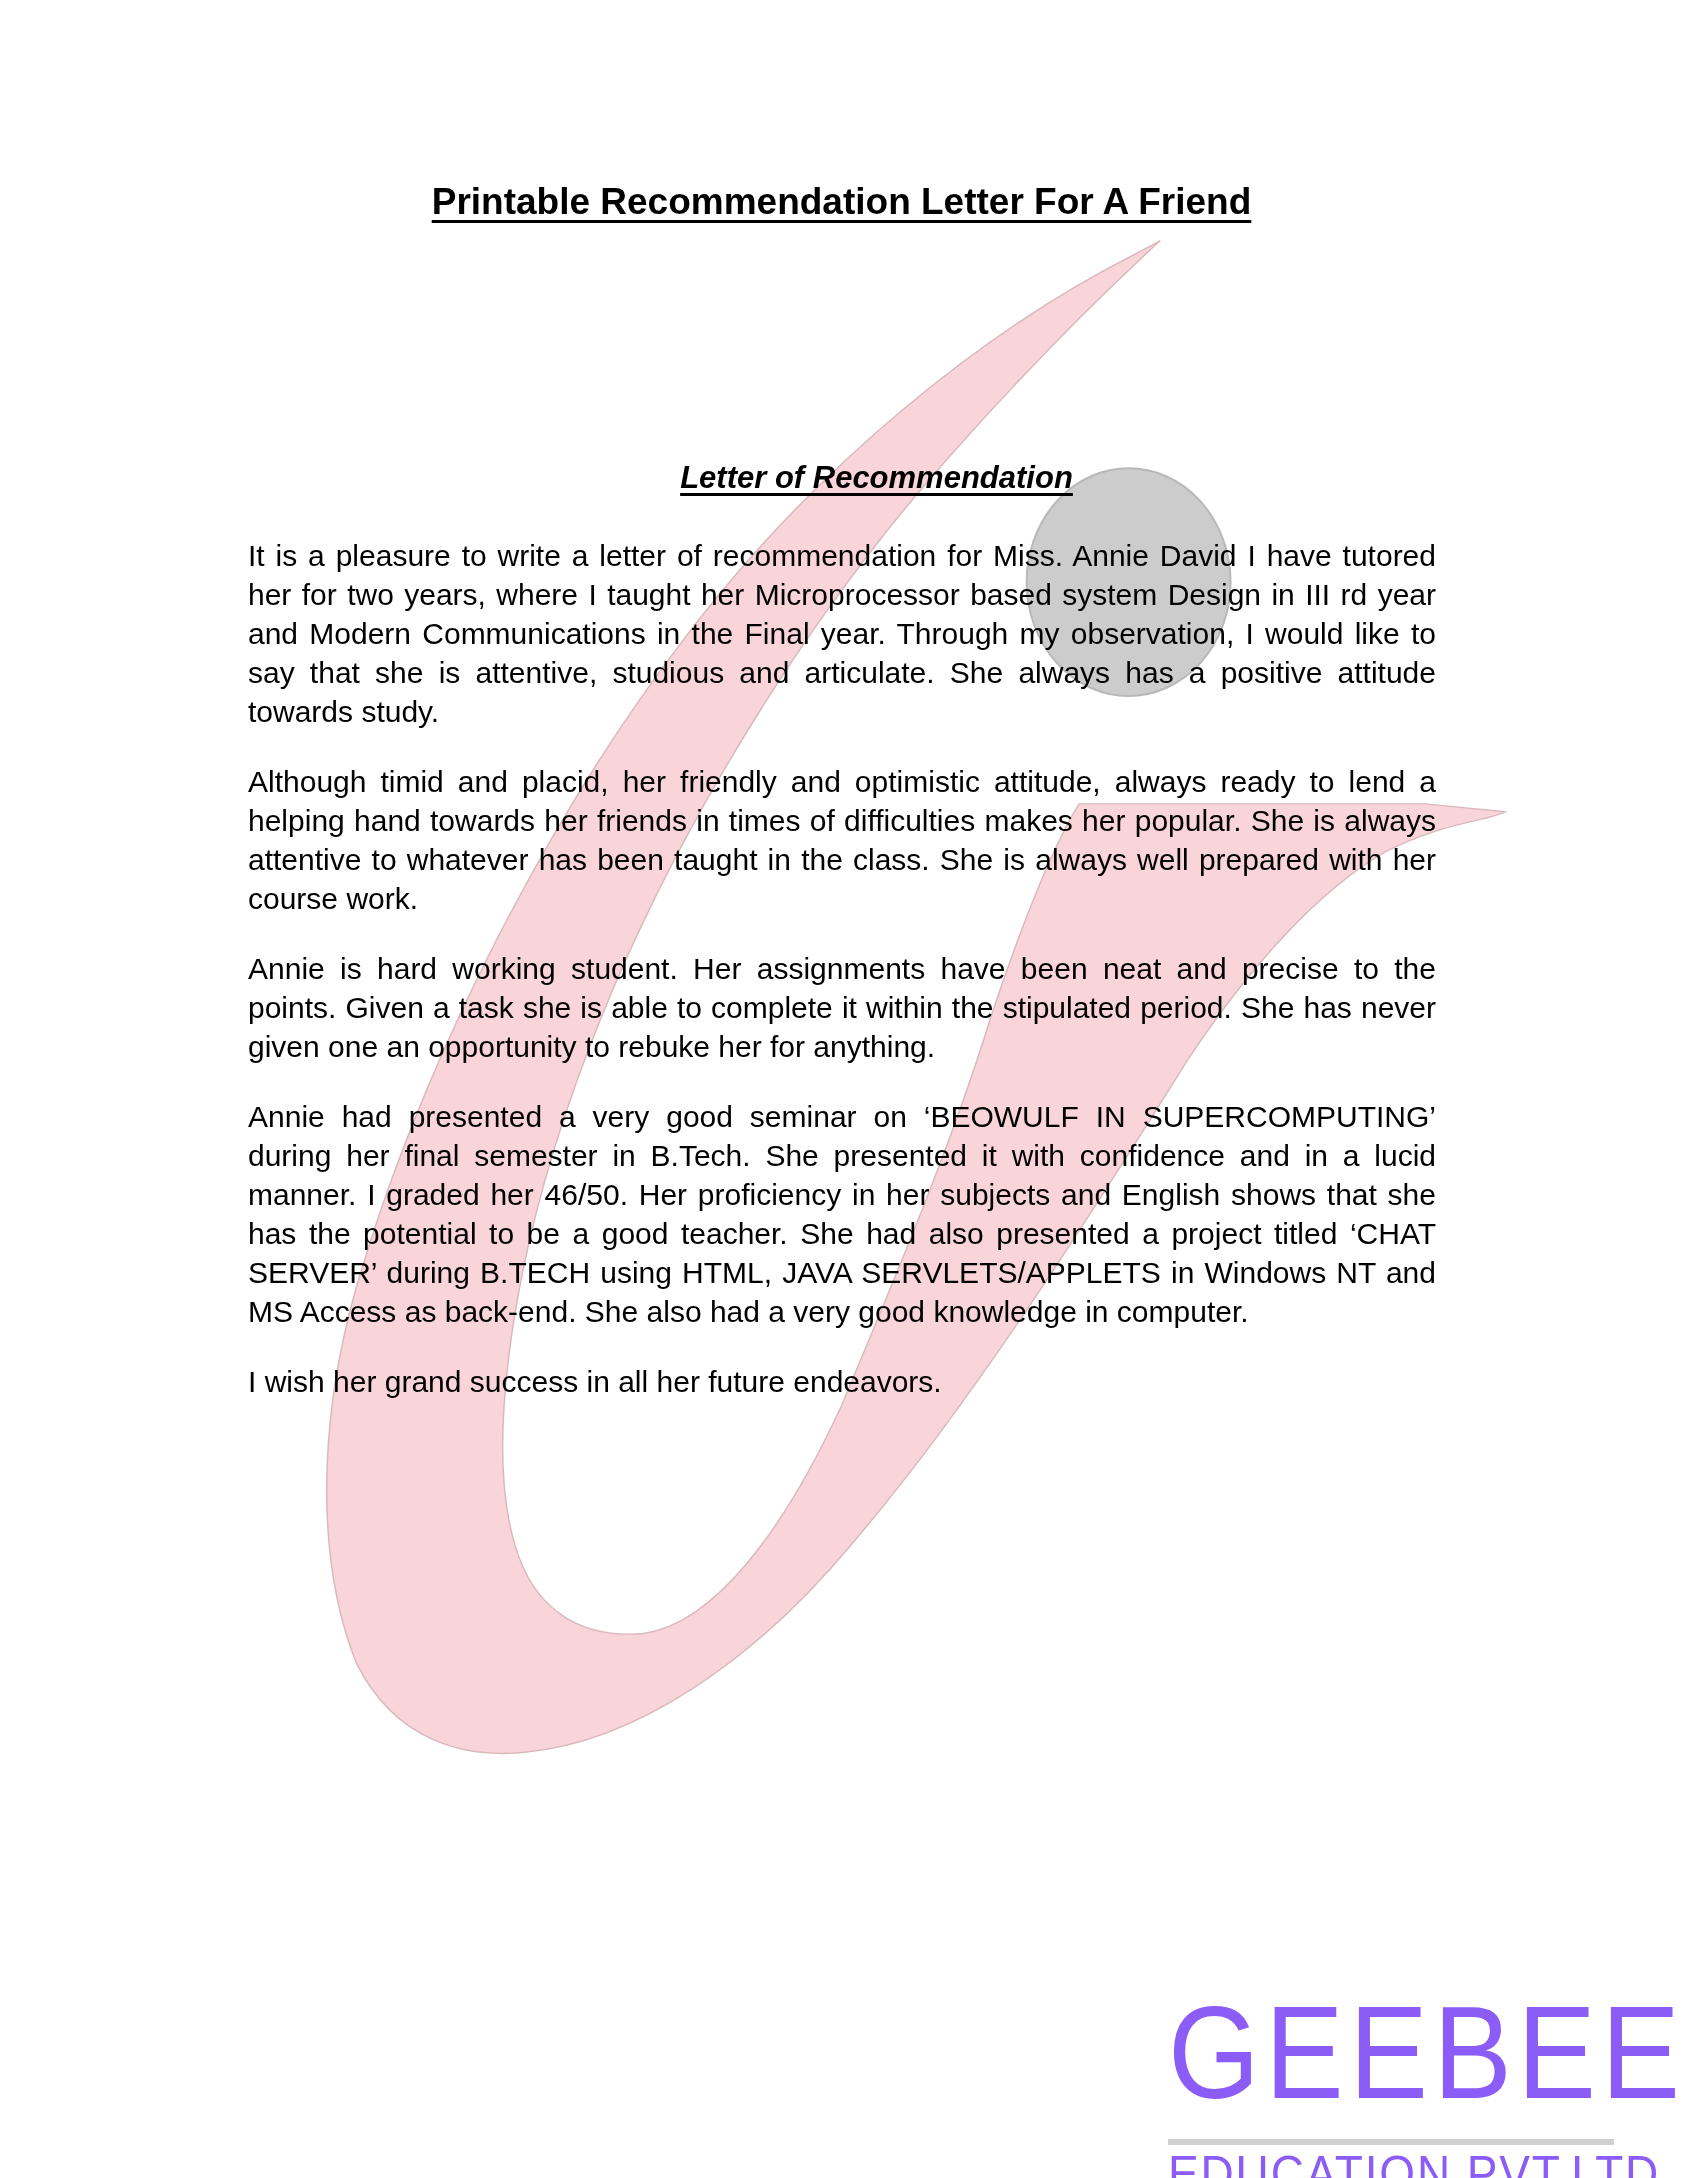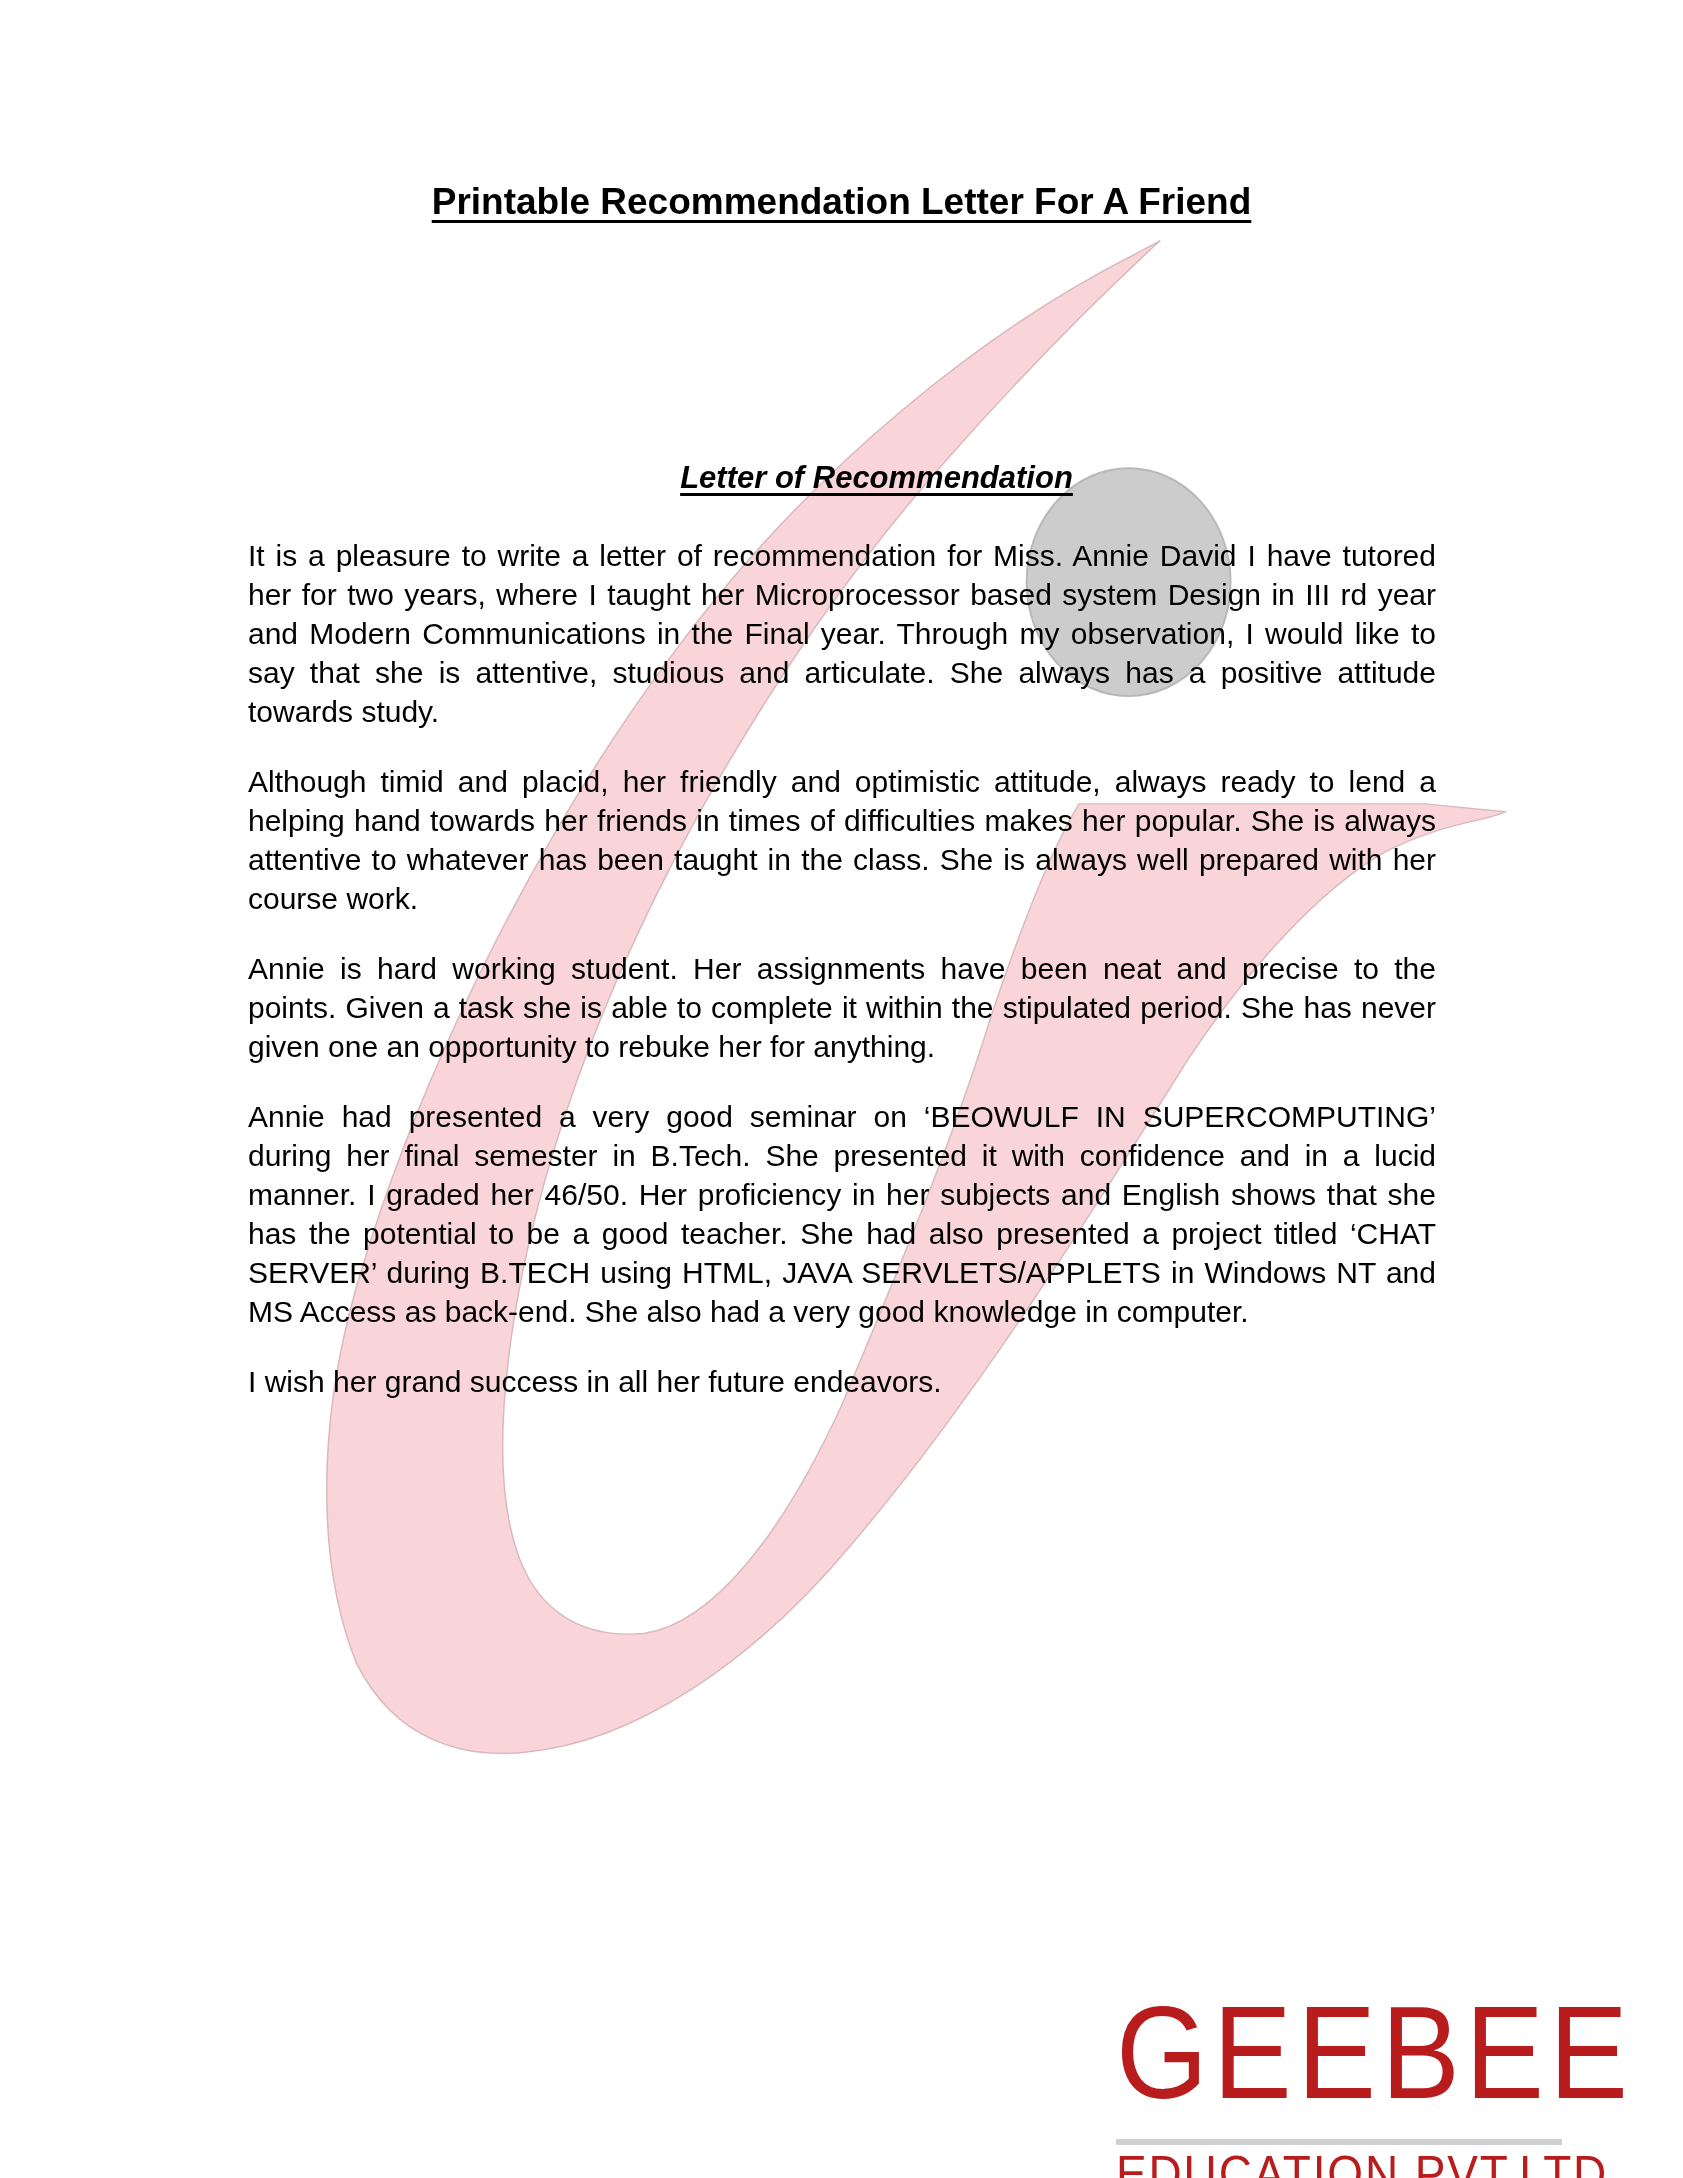--- a/index.html
+++ b/index.html
@@ -83,25 +83,25 @@
     }
     .para {
       margin: 2px 0 31px 0;
       text-align: justify;
     }
     .closing {
       margin: 0 0 38px 0;
     }
     .footer-logo {
       position: absolute;
-      left: 1116px;
+      left: 1168px;
       top: 1998px;
       width: 455px;
       height: 180px;
-      color: #b91c1c;
+      color: #8b5cf6;
     }
     .logo-main {
       font-size: 131px;
       line-height: 109px;
       letter-spacing: 6px;
       font-family: "Liberation Sans", sans-serif;
       transform: scaleX(0.9);
       transform-origin: left top;
       white-space: nowrap;
     }

